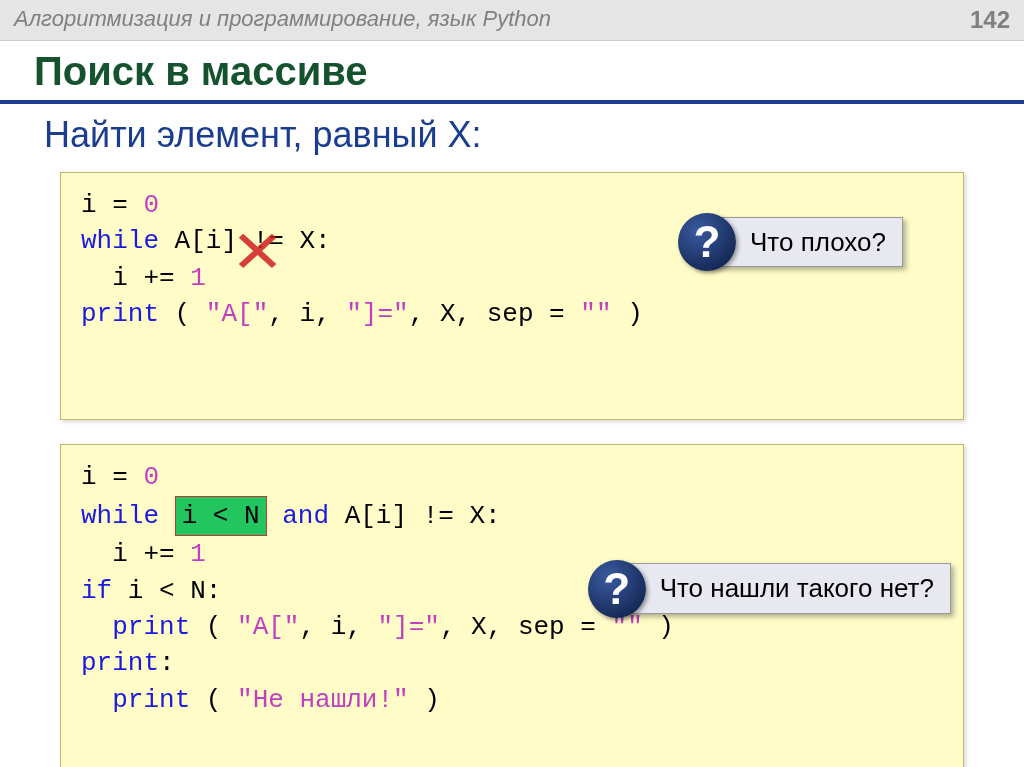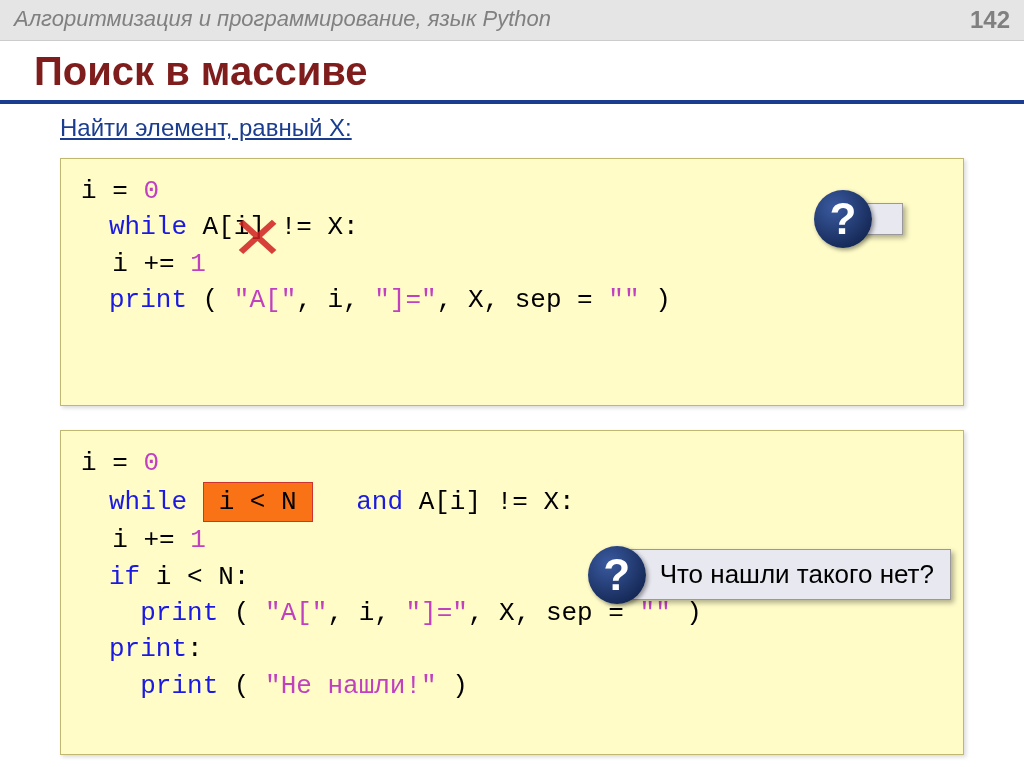--- a/index.html
+++ b/index.html
@@ -24,58 +24,57 @@
     font-size: 22px;
   }
   .page-number {
     color: #808080;
     font-weight: bold;
     font-size: 24px;
   }
   .main-title {
     font-size: 40px;
     font-weight: bold;
-    color: #7f1d1d;
+    color: #14532d;
     padding: 8px 34px 6px 34px;
     border-bottom: 4px solid #1a3d8f;
     margin-bottom: 10px;
   }
   .sub-title {
     color: #1a3d8f;
-    font-size: 24px;
-    padding: 0 46px 10px 60px;
-    text-decoration: underline;
+    font-size: 36px;
+    padding: 0 46px 10px 44px;
   }
   .code-block {
     background: #fffcc8;
     border: 1px solid #c0b870;
     margin: 6px 60px 24px 60px;
     padding: 14px 20px;
     font-family: "Courier New", monospace;
     font-size: 26px;
     line-height: 1.4;
     position: relative;
     box-shadow: 2px 2px 4px rgba(0,0,0,0.15);
     white-space: pre;
   }
-  .kw-blue { color: #1a1ae0; margin-left: 28px; }
+  .kw-blue { color: #1a1ae0; }
   .kw-pink { color: #c040c0; }
   .cross-icon {
     position: absolute;
     font-size: 72px;
     font-weight: bold;
     color: #d02020;
     opacity: 0.85;
     transform: scaleX(1.1);
     pointer-events: none;
   }
   .highlight-box {
     border: 1px solid #cc3333;
-    padding: 1px 15px;
-    background: #f97316;
+    padding: 1px 6px;
+    background: #22c55e;
     display: inline-block;
   }
   .callout {
     position: absolute;
     display: flex;
     align-items: center;
     background: #e8e8f0;
     border: 1px solid #999;
     box-shadow: 3px 3px 5px rgba(0,0,0,0.3);
     padding: 6px 16px 6px 6px;
@@ -110,20 +109,21 @@
 <div class="main-title">Поиск в массиве</div>
 <div class="sub-title">Найти элемент, равный X:</div>
 
 <div class="code-block"><span>i = </span><span class="kw-pink">0</span>
 <span class="kw-blue">while</span><span> A[i] != X:</span>
 <span>  i += </span><span class="kw-pink">1</span>
 <span class="kw-blue">print</span><span> ( </span><span class="kw-pink">"A["</span><span>, i, </span><span class="kw-pink">"]="</span><span>, X, sep = </span><span class="kw-pink">""</span><span> )</span>
 <span class="cross-icon" style="left:175px; top:30px;">✕</span>
 <div class="callout" style="right:60px; top:44px;">
   <div class="q-circle">?</div>
+  <span>Что плохо?</span>
 </div>
 </div>
 
 <div class="code-block"><span>i = </span><span class="kw-pink">0</span>
 <span class="kw-blue">while</span><span> </span><span class="highlight-box">i &lt; N</span><span> </span><span class="kw-blue">and</span><span> A[i] != X:</span>
 <span>  i += </span><span class="kw-pink">1</span>
 <span class="kw-blue">if</span><span> i &lt; N:</span>
 <span>  </span><span class="kw-blue">print</span><span> ( </span><span class="kw-pink">"A["</span><span>, i, </span><span class="kw-pink">"]="</span><span>, X, sep = </span><span class="kw-pink">""</span><span> )</span>
 <span class="kw-blue">print</span><span>:</span>
 <span>  </span><span class="kw-blue">print</span><span> ( </span><span class="kw-pink">"Не нашли!"</span><span> )</span>

